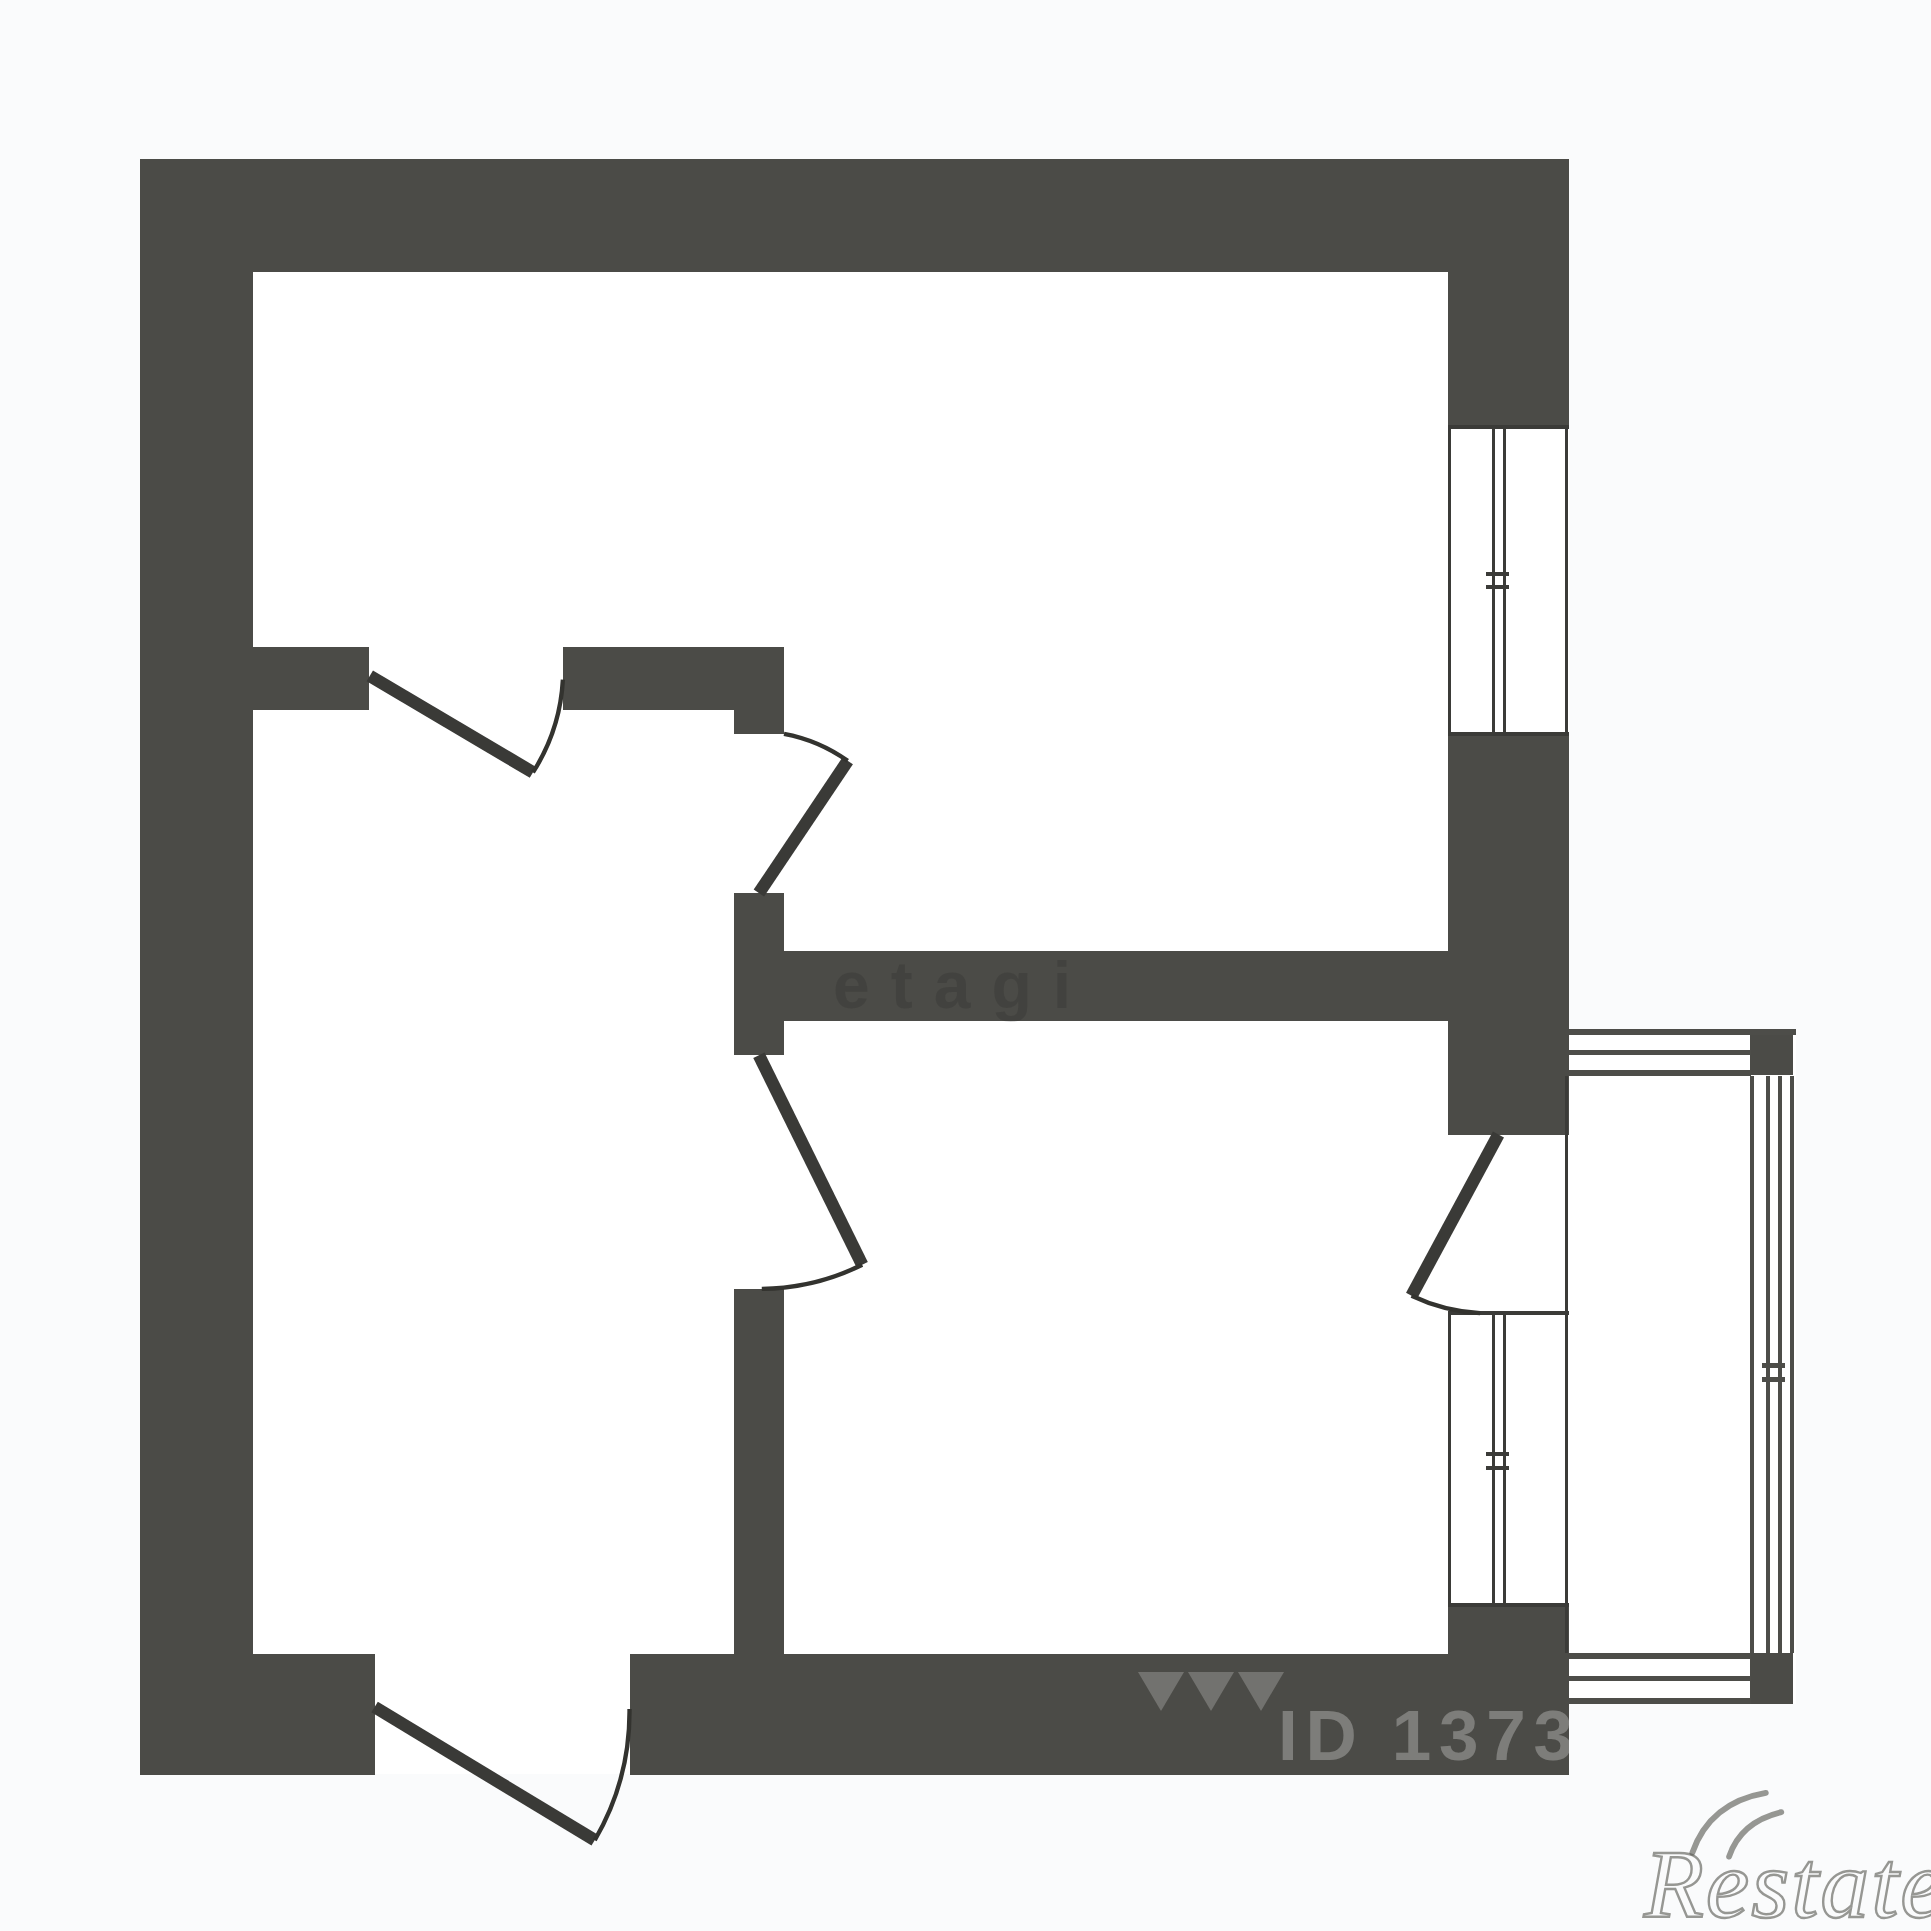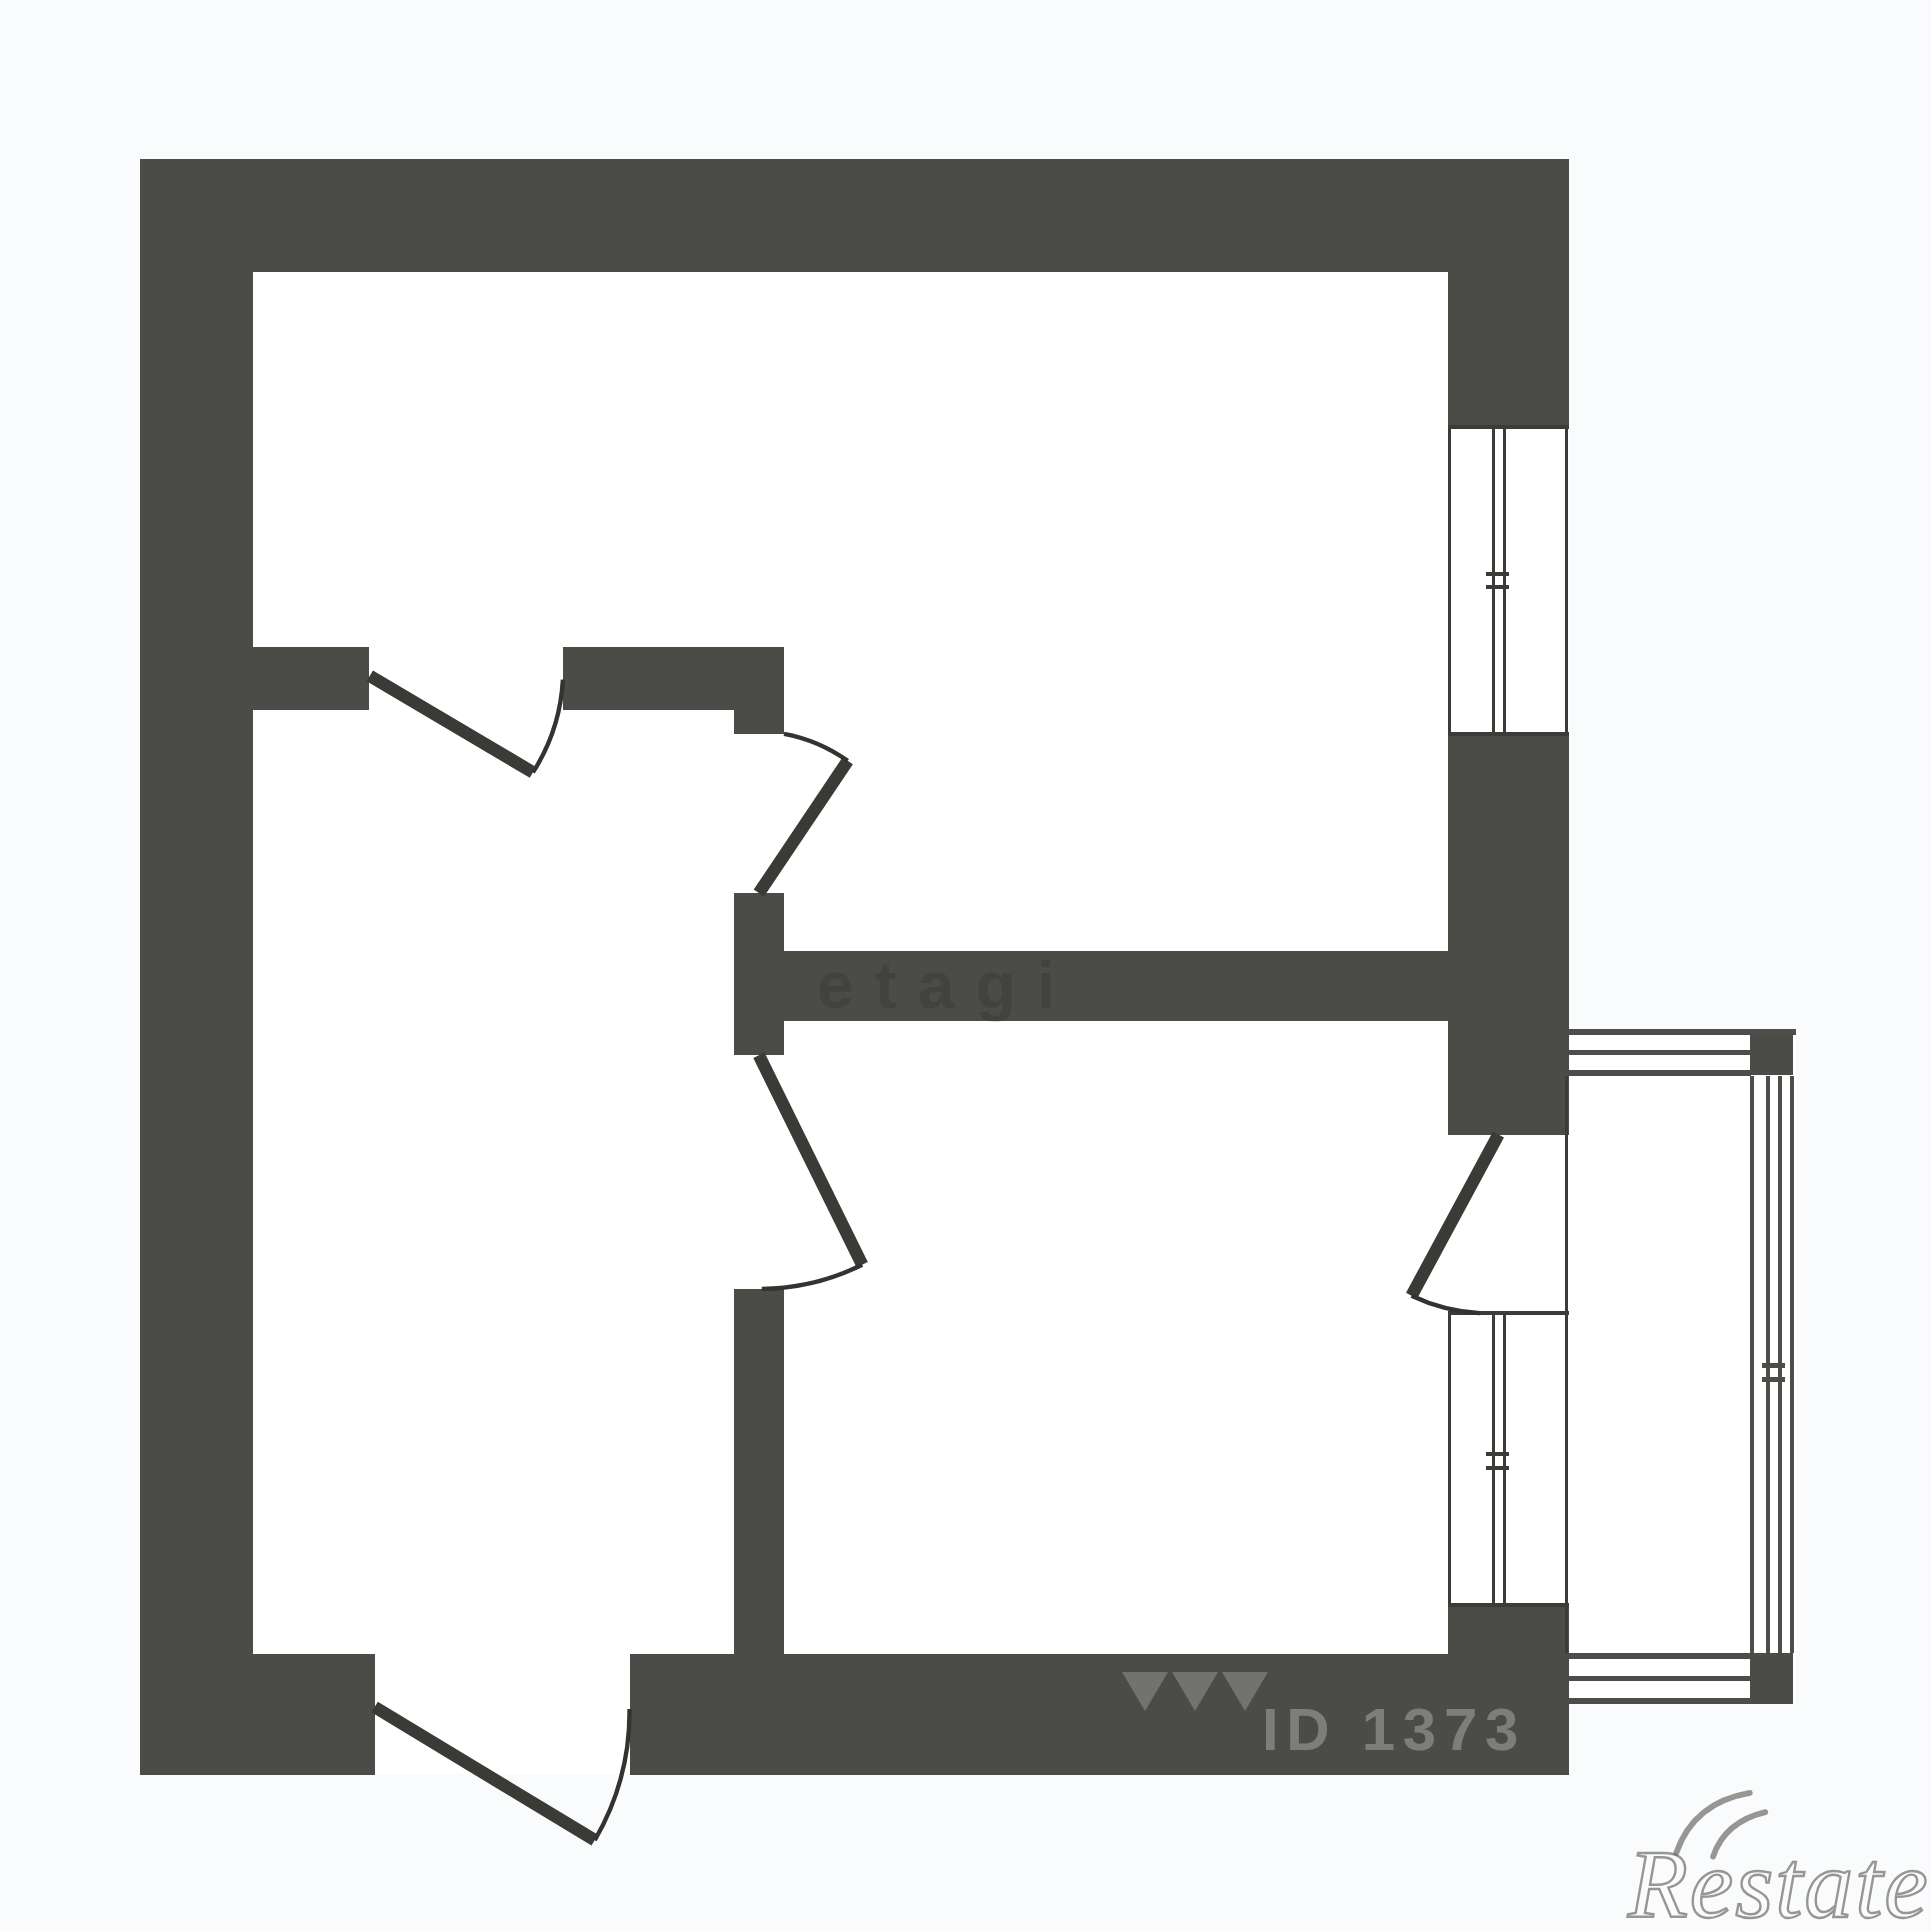--- a/index.html
+++ b/index.html
@@ -3,21 +3,21 @@
 <meta charset="utf-8">
 <style>
   html,body{margin:0;padding:0;}
   body{
     width:1931px;height:1931px;position:relative;overflow:hidden;
     font-family:"Liberation Sans", sans-serif;
   }
   .abs{position:absolute;}
   #stage{position:absolute;left:0;top:0;width:1931px;height:1931px;}
   #door-layer{position:absolute;left:0;top:0;z-index:40;}
-  .wm{position:absolute;z-index:60;white-space:nowrap;}
+  .wm{position:absolute;z-index:60;white-space:nowrap;margin-left:16px;}
   .wm-etagi{
     font-weight:bold;line-height:0.94;
   }
   .wm-cian-row{display:flex;align-items:flex-end;}
   .cian-tooth{
     display:inline-block;width:0;height:0;
     border-left:23px solid transparent;
     border-right:23px solid transparent;
     margin-right:3.9px;
   }
@@ -94,21 +94,21 @@
     </svg>
 
   <div class="wm wm-etagi" style="left: 817px; top: 954px; font-size: 66px; letter-spacing: 21px; color: rgba(25, 25, 25, 0.16);">
     <span>etagi</span>
   </div>
 
   <div class="wm wm-cian-row" id="cian-row1" style="left: 1122px; top: 1614px; font-size: 124px; letter-spacing: 1.9px; color: rgba(255, 255, 255, 0.22);">
     <span id="cian-teeth"><span class="cian-tooth" style="border-left-width: 23px; border-right-width: 23px; border-top: 39px solid rgba(255, 255, 255, 0.22); margin-bottom: 17.4px;"></span><span class="cian-tooth" style="border-left-width: 23px; border-right-width: 23px; border-top: 39px solid rgba(255, 255, 255, 0.22); margin-bottom: 17.4px;"></span><span class="cian-tooth" style="border-left-width: 23px; border-right-width: 23px; border-top: 39px solid rgba(255, 255, 255, 0.22); margin-bottom: 17.4px;"></span></span>
   </div>
 
-  <div class="wm" id="cian-row2" style="left: 1262px; top: 1695px; font-size: 60px; letter-spacing: 7.7px; color: rgba(255, 255, 255, 0.28); font-weight: bold;">
+  <div class="wm" id="cian-row2" style="left: 1262px; top: 1695px; font-size: 71px; letter-spacing: 7.7px; color: rgba(255, 255, 255, 0.28); font-weight: bold;">
     <span class="wm-cian-text">ID 1373</span>
   </div>
 
   <div class="wm wm-restate" id="restate" style="left: 1628px; top: 1827px; font-size: 98px;">
     <svg class="restate-swoosh-svg" id="restate-swoosh" width="319" height="126" viewBox="0 0 330 130" fill="none">
         <path d="M50 72 Q68 20 126 10" stroke="rgba(88,88,82,0.62)" stroke-width="6" stroke-linecap="round"></path>
         <path d="M88 76 Q100 40 142 30" stroke="rgba(88,88,82,0.62)" stroke-width="6" stroke-linecap="round"></path>
       </svg>
     <span class="wm-restate-text" style="-webkit-text-stroke: 2.4px rgba(88, 88, 82, 0.62);">Restate</span>
   </div>

